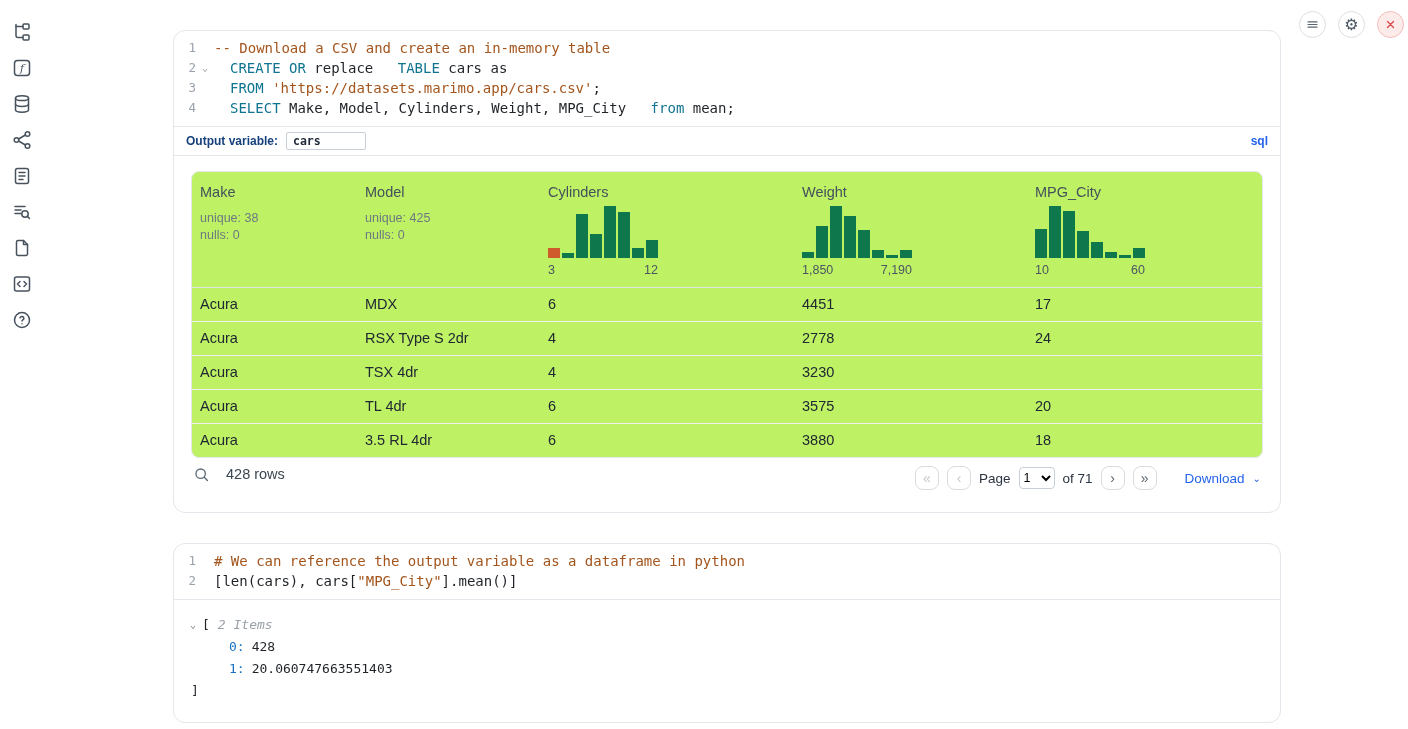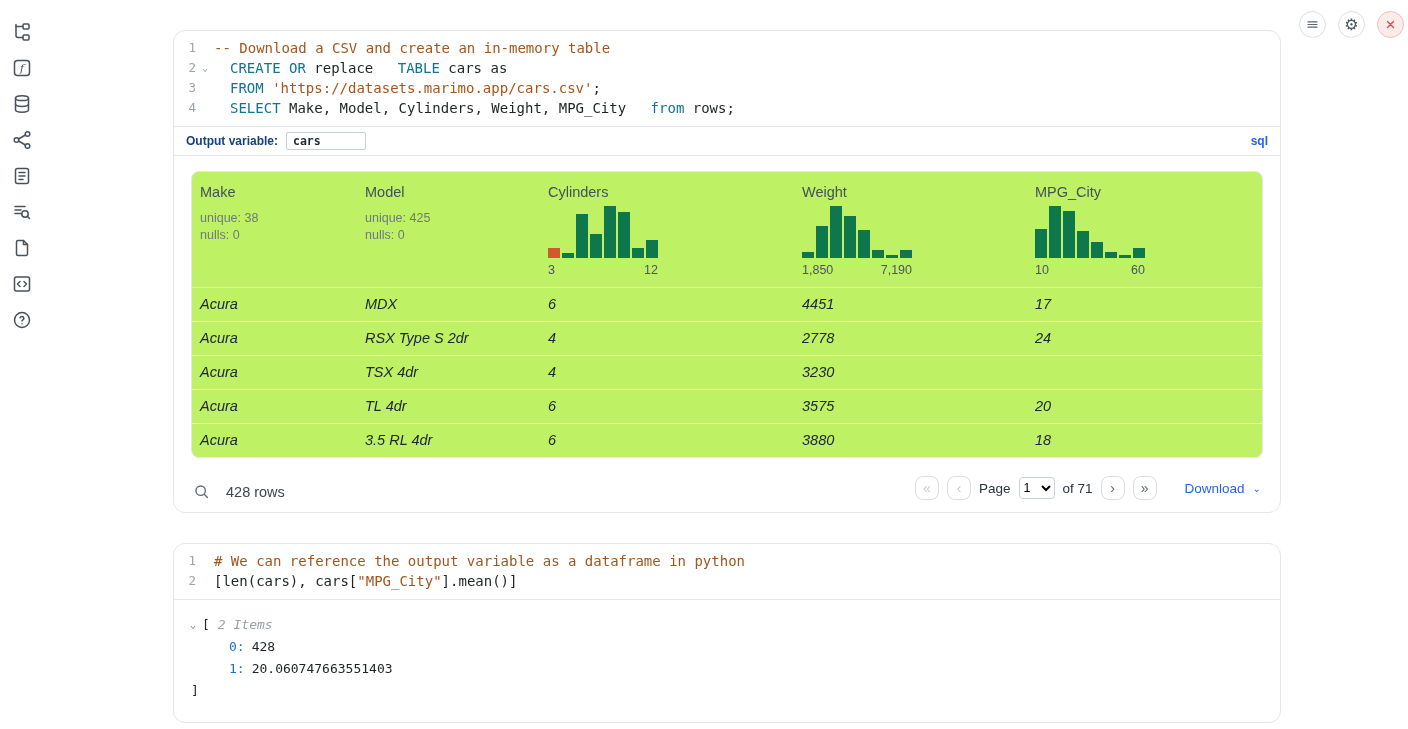--- a/index.html
+++ b/index.html
@@ -72,26 +72,26 @@
   .tgrid { display: grid; grid-template-columns: 165px 183px 254px 233px 1fr; }
   .thead { border-bottom: 1px solid #e0e4e8; }
   .th { padding: 12px 8px 10px; cursor: pointer; }
   .col-label { font-size: 14.5px; color: #44505c; }
   .col-stats { margin-top: 10px; font-size: 12.5px; color: #6e7881; line-height: 17px; }
   .hist { margin-top: 6px; }
   .hist-bars { display: flex; align-items: flex-end; gap: 2px; height: 52px; width: 110px; }
   .hist-bar { width: 12px; background: var(--histogram, #0f774c); }
   .hist-bar.hl { background: var(--histogram-highlight, #cf5a2b); }
   .hist-labels { display: flex; justify-content: space-between; width: 110px; margin-top: 5px; font-size: 12.5px; color: #4b5563; }
-  .tr { border-bottom: 1px solid #edeff2; cursor: default; font-style: italic; }
+  .tr { border-bottom: 1px solid #edeff2; cursor: default; }
   .tr:last-child { border-bottom: none; }
   .td { padding: 8px; font-size: 14.5px; line-height: 17px; color: #202733; }
 
   
-  .table-footer { display: flex; align-items: flex-end; margin-top: 8px; height: 34px; padding: 0 2px; }
+  .table-footer { display: flex; align-items: flex-start; margin-top: 8px; height: 34px; padding: 0 2px; }
   .icon-btn { border: none; background: none; padding: 0; color: #5f6b76; cursor: pointer; display: flex; }
   .icon-btn svg { width: 17px; height: 17px; }
   .row-count { font-size: 14.5px; color: #3c4650; margin-left: 16px; }
   .pager { margin-left: auto; display: flex; align-items: center; gap: 8px; }
   .page-btn {
     width: 24px; height: 24px; border: 1px solid #d9dde2; border-radius: 8px;
     background: #fff; color: #5b6670; font-size: 14px; line-height: 1;
     display: flex; align-items: center; justify-content: center; cursor: pointer; padding: 0;
   }
   .page-btn.disabled { color: #c3c9cf; }
@@ -210,21 +210,21 @@
           <span class="code-text"><span class="tok-kw">CREATE OR</span><span class="tok-plain"> replace </span><span class="tok-kw">TABLE</span><span class="tok-plain"> cars as</span></span>
         </div>
         <div class="code-line">
           <span class="line-num">3</span>
           <span class="fold"></span>
           <span class="code-text"><span class="tok-kw">FROM</span><span class="tok-plain"> </span><span class="tok-string">'https://datasets.marimo.app/cars.csv'</span><span class="tok-plain">;</span></span>
         </div>
         <div class="code-line">
           <span class="line-num">4</span>
           <span class="fold"></span>
-          <span class="code-text"><span class="tok-kw">SELECT</span><span class="tok-plain"> Make, Model, Cylinders, Weight, MPG_City </span><span class="tok-kw">from</span><span class="tok-plain"> rows;</span></span>
+          <span class="code-text"><span class="tok-kw">SELECT</span><span class="tok-plain"> Make, Model, Cylinders, Weight, MPG_City </span><span class="tok-kw">from</span><span class="tok-plain"> mean;</span></span>
         </div>
       </div>
 
     <div class="outvar">
       <span class="outvar-label">Output variable:</span>
       <input class="outvar-input" value="cars" style="">
       <span class="lang-badge">sql</span>
     </div>
 
     <div class="output-section">

